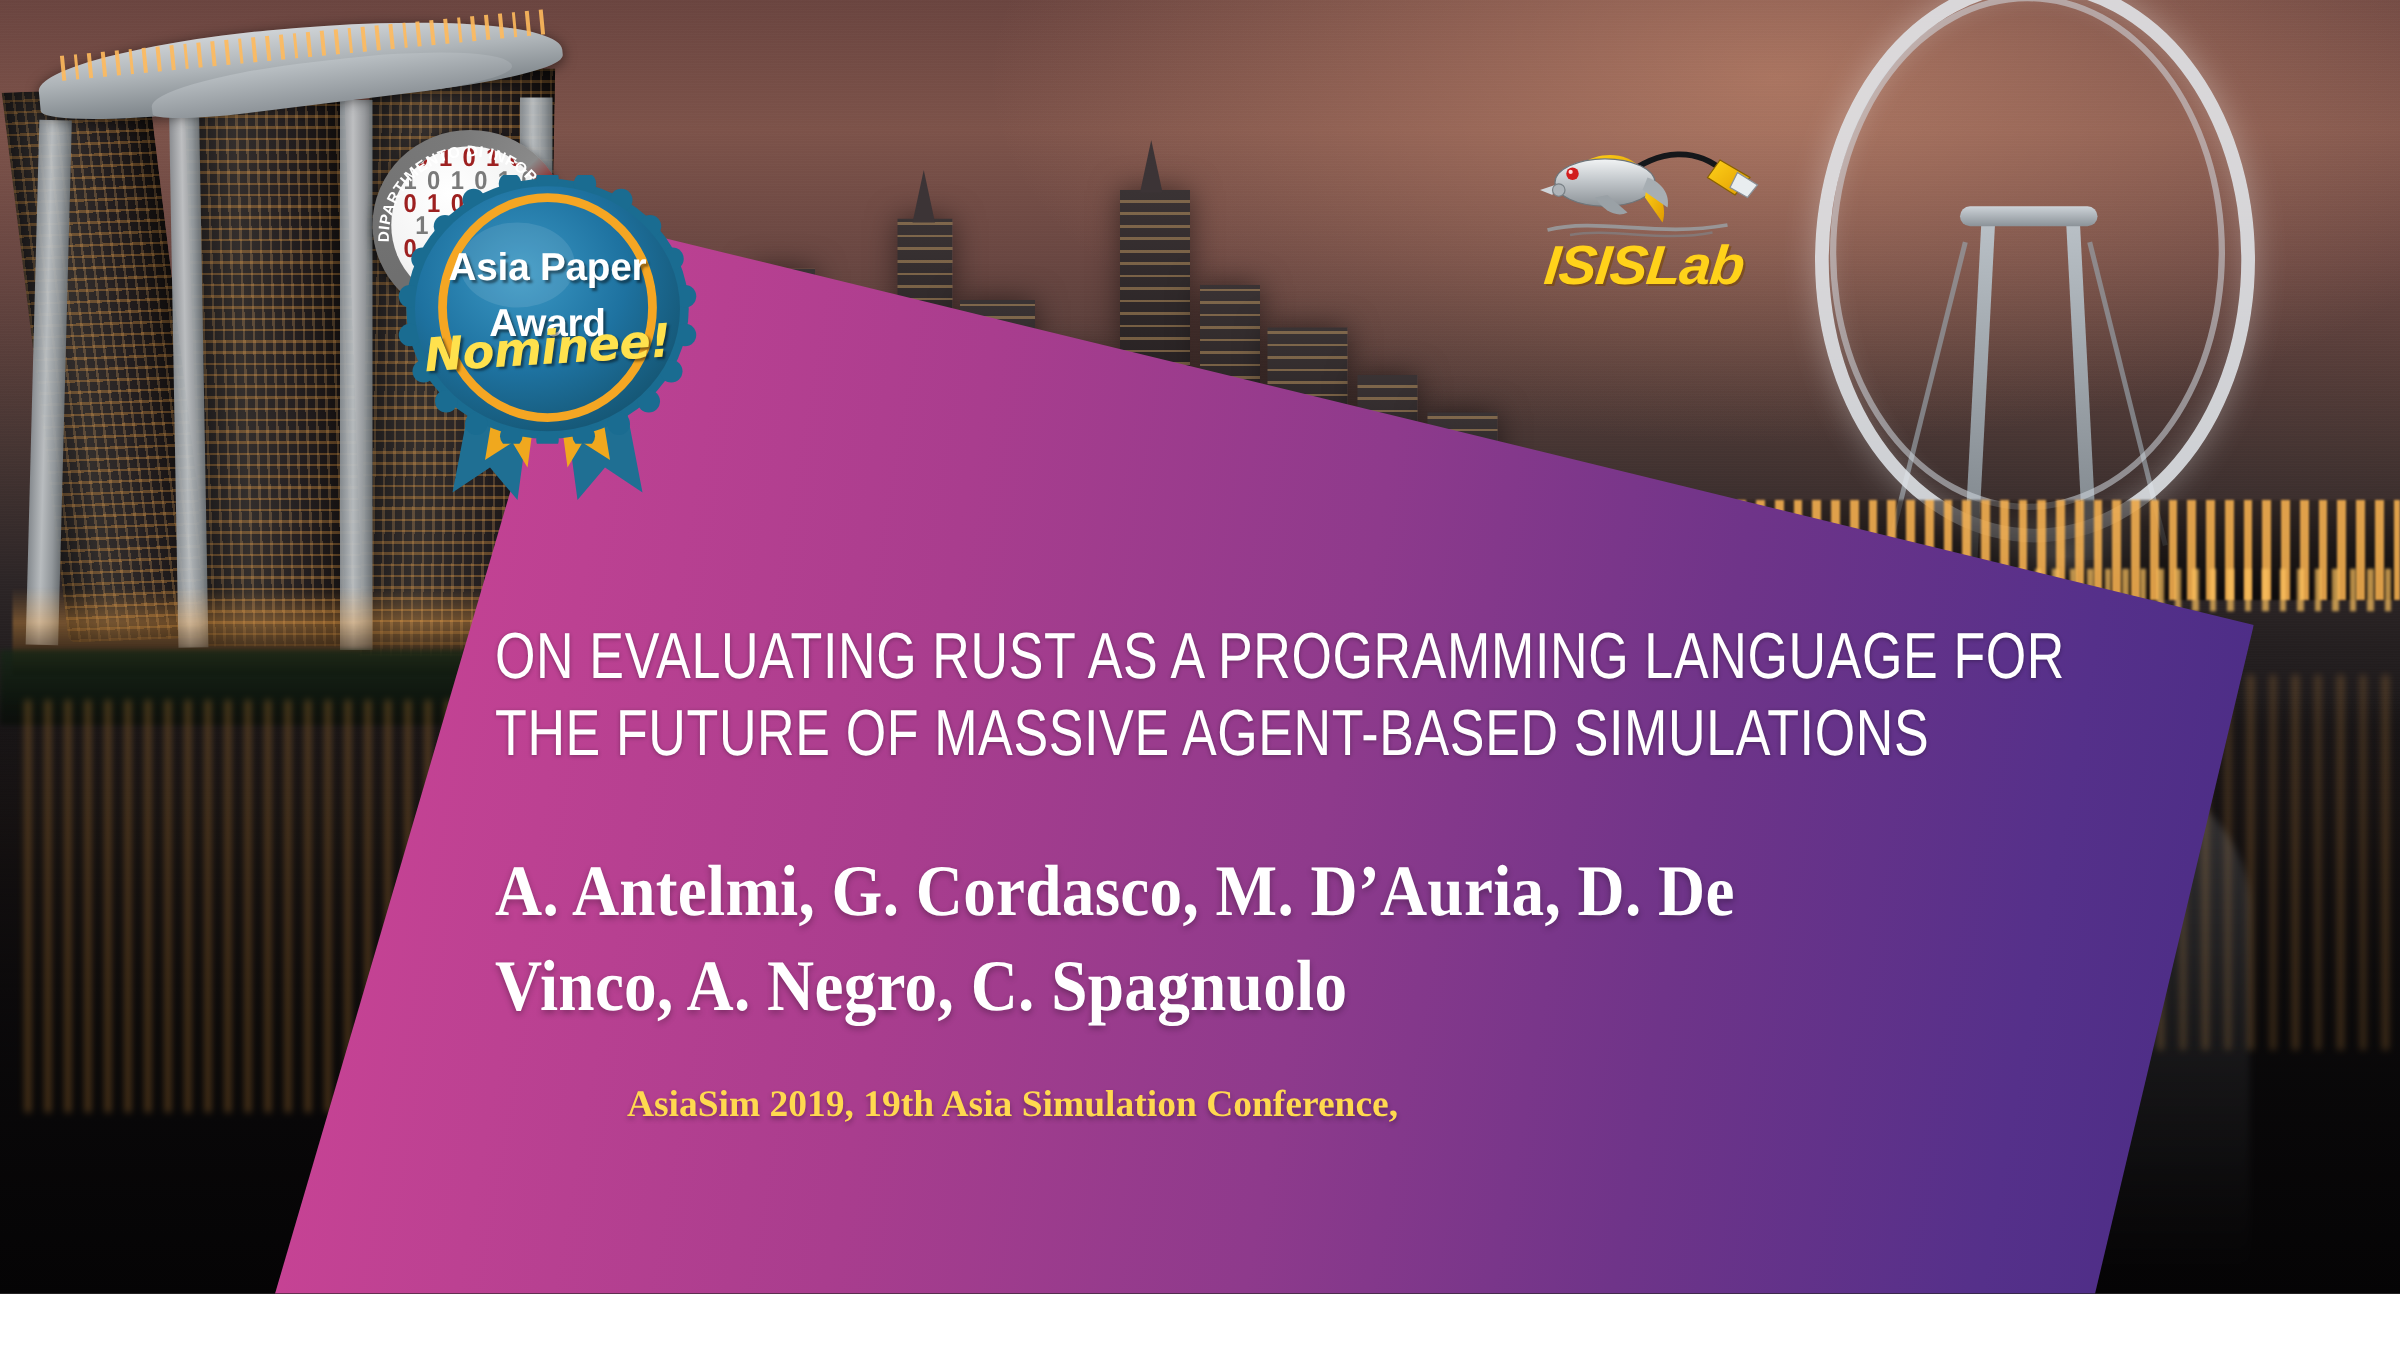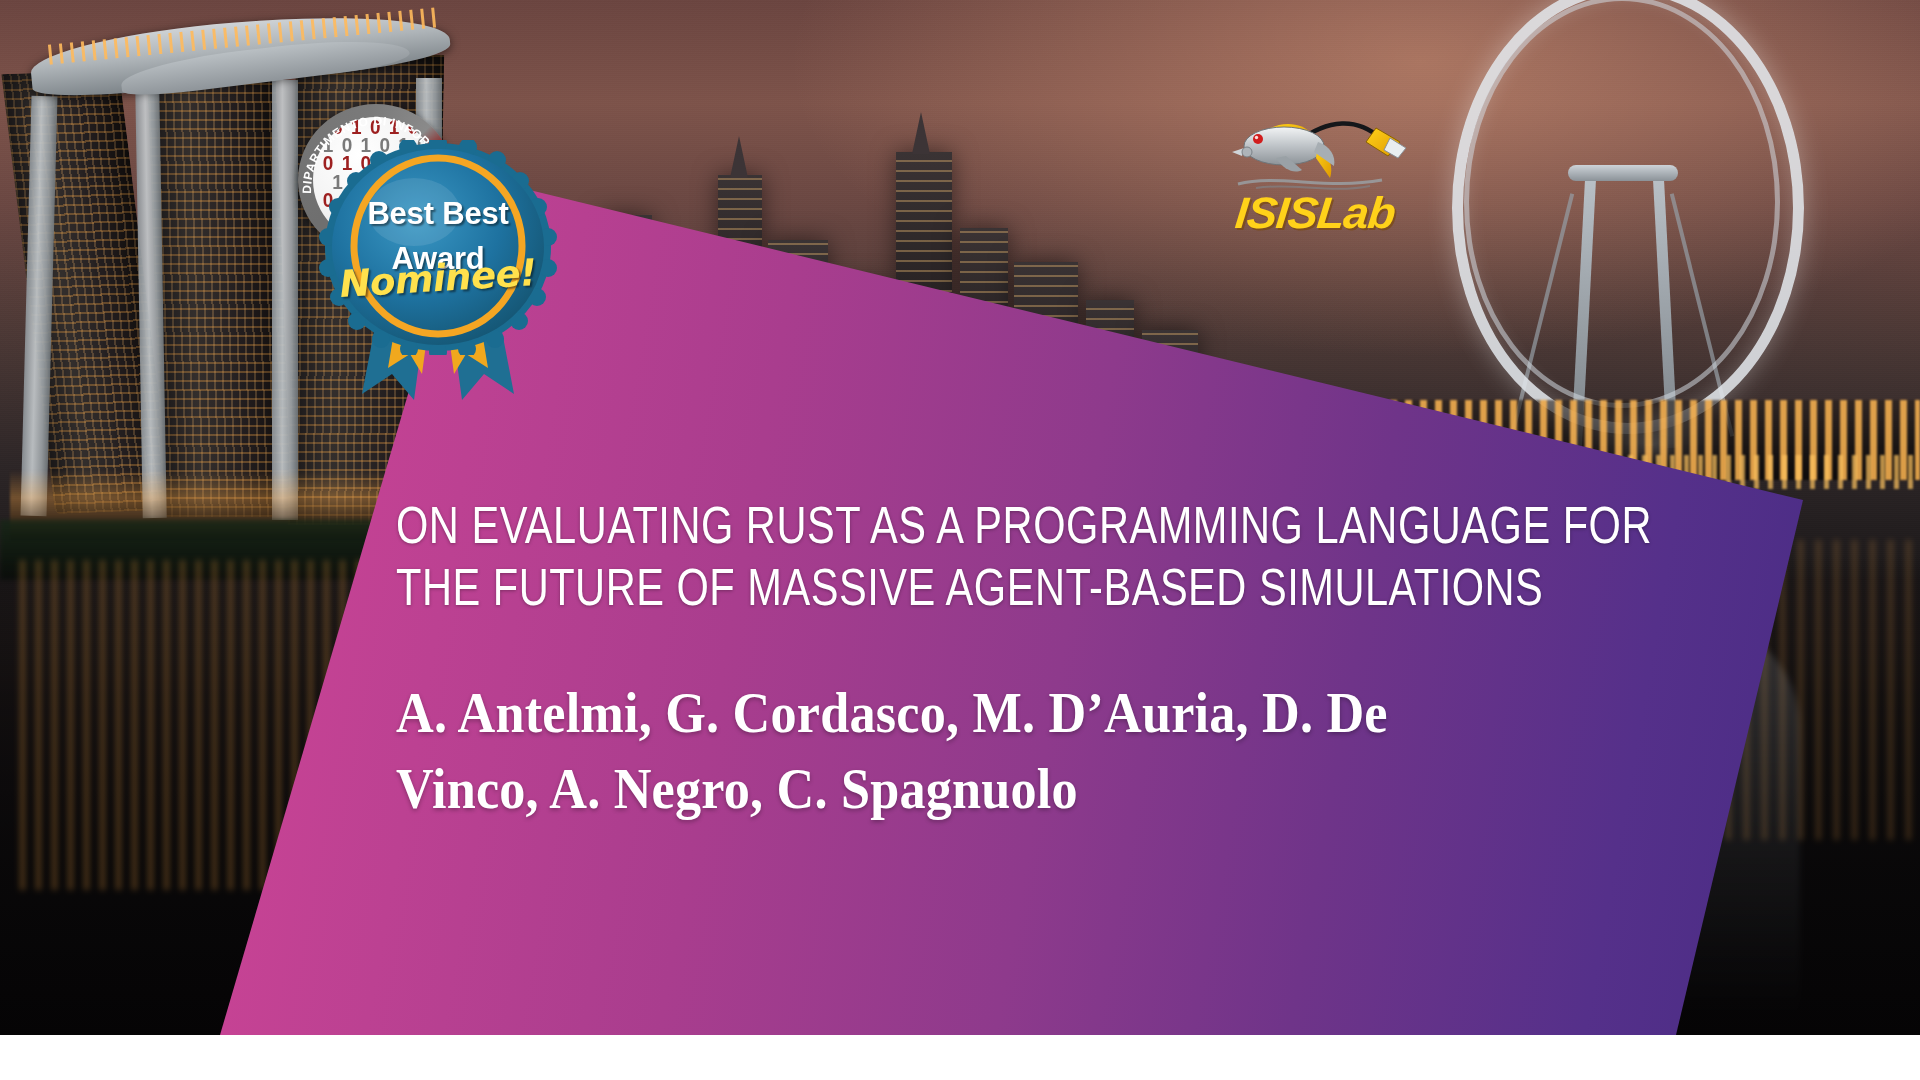--- a/index.html
+++ b/index.html
@@ -584,26 +584,27 @@
             <circle cx="38" cy="41" r="9"></circle>
             <circle cx="61" cy="20" r="9"></circle>
           <circle cx="90" cy="7" r="9"></circle>
         </g>
         <ellipse cx="120" cy="107" rx="106" ry="98" fill="url(#rosetteBg)"></ellipse>
         <ellipse cx="120" cy="106" rx="84" ry="88" fill="none" stroke="#f5a623" stroke-width="7"></ellipse>
         <ellipse cx="96" cy="72" rx="46" ry="34" fill="rgba(255,255,255,0.10)"></ellipse>
       </g>
     </svg>
     <div class="badge-text">
-      <div class="bp-line1">Best Best</div>
+      <div class="bp-line1">Asia Paper</div>
       <div class="bp-line2">Award</div>
       <div class="bp-line3">Nominee!</div>
     </div>
   </div>
 
   <div class="content">
     <h1 class="title">ON EVALUATING RUST AS A PROGRAMMING LANGUAGE FOR THE FUTURE OF MASSIVE AGENT-BASED SIMULATIONS</h1>
     <div class="authors">A. Antelmi, G. Cordasco, M. D’Auria, D. De Vinco, A. Negro, C. Spagnuolo</div>
     <div class="conference">
+      <span class="cline">AsiaSim 2019, 19th Asia Simulation Conference,</span>
     </div>
   </div>
 
 </div>
 
 </body></html>

